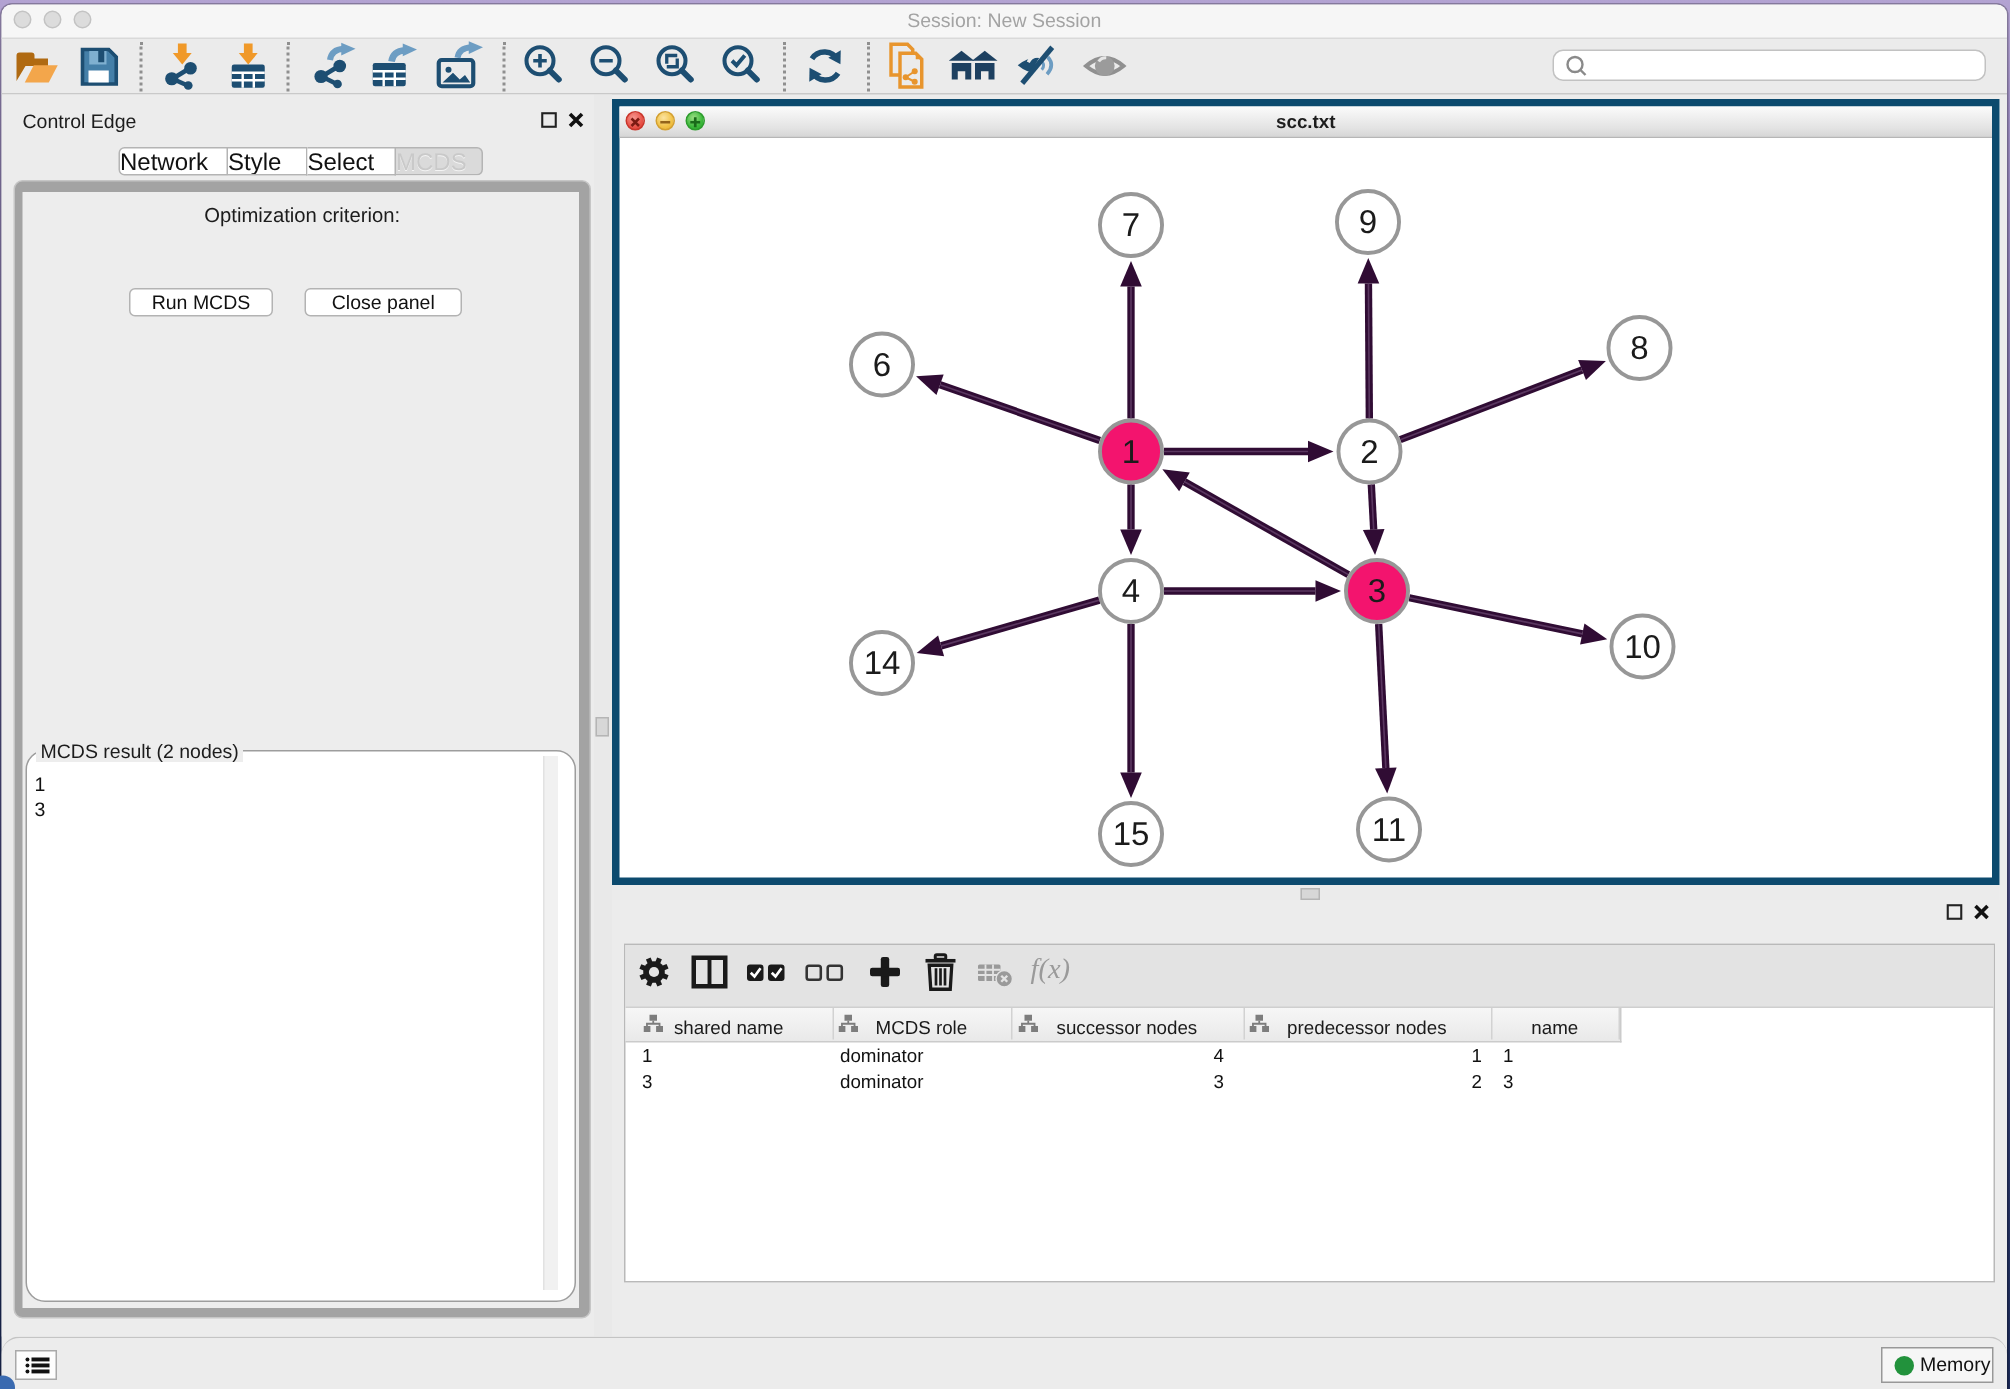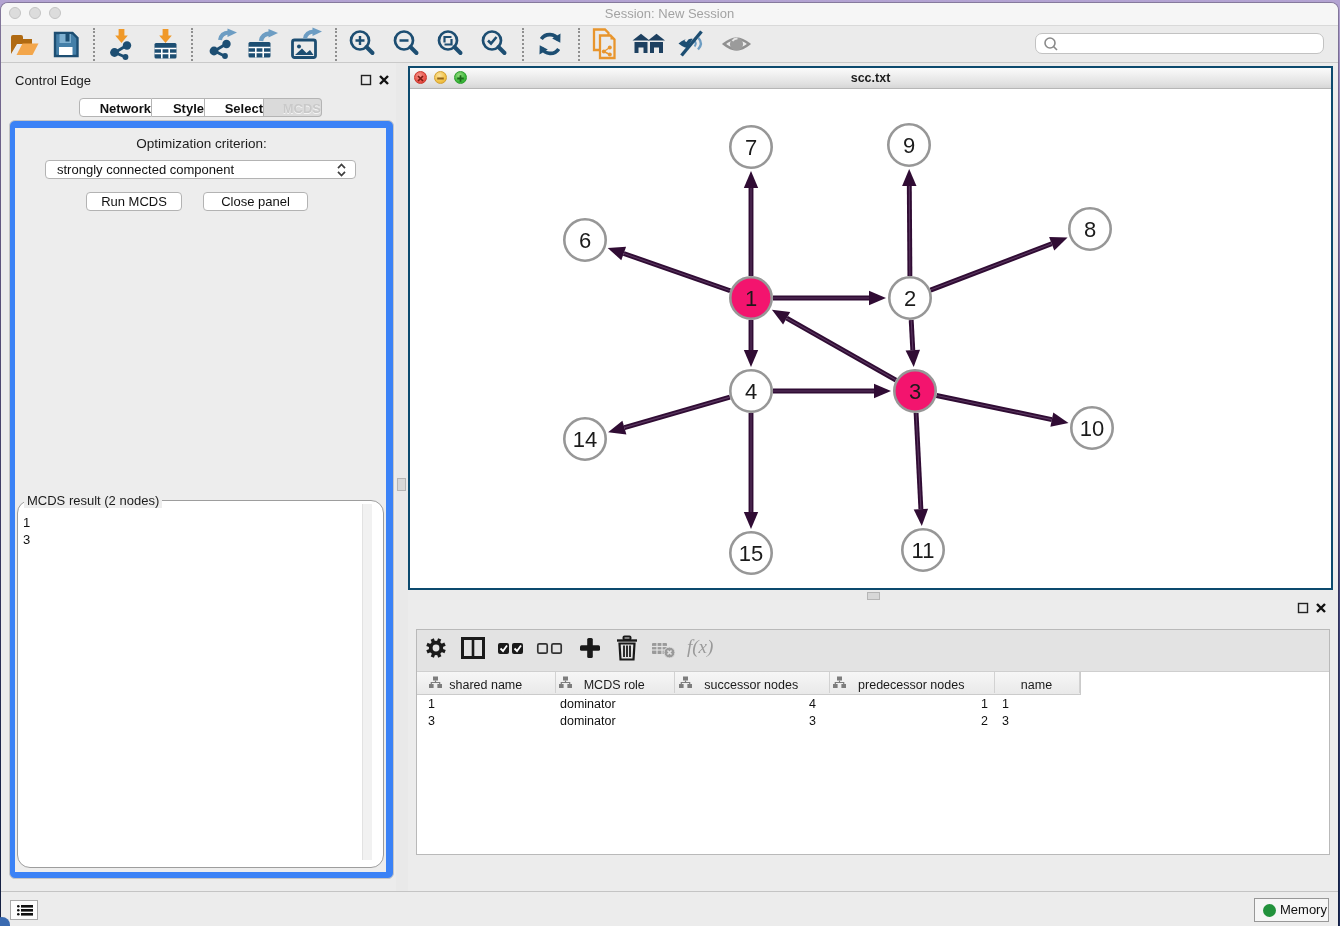--- a/index.html
+++ b/index.html
@@ -15,53 +15,53 @@
   #titlebar .t{width:100%;text-align:center;font-size:13px;line-height:22px;color:#a3a3a3;}
   .tl{position:absolute;top:4px;width:12px;height:12px;border-radius:50%;
     background:#dcdcdc;border:1px solid #c3c3c3;box-sizing:border-box;}
   
   #toolbar{left:0;top:23px;width:100%;height:36px;background:#ebebeb;border-bottom:1px solid #c9c9c9;}
   .sep{position:absolute;top:2px;height:33px;width:0;border-left:2px dotted #8f8f8f;}
   .tbi{position:absolute;top:1px;}
   #search{position:absolute;left:1034px;top:7px;width:289px;height:21px;background:#fff;
     border:1px solid #c2c2c2;border-radius:7px;box-sizing:border-box;}
   
-  #statusbar{left:0;top:888px;width:100%;height:35px;background:#ececec;border-top:1px solid #c4c4c4;}
+  #statusbar{left:0;top:888px;width:100%;height:35px;background:#ececec;border-top:1px solid #c4c4c4;border-radius:12px;}
   #listbtn{position:absolute;left:9px;top:8px;width:28px;height:20px;background:#fdfdfd;border:1px solid #a9a9a9;box-sizing:border-box;}
   #membtn{position:absolute;left:1253px;top:6px;width:75px;height:24px;background:#f6f6f6;border:1px solid #989898;box-sizing:border-box;
      font-size:13px;color:#111;line-height:22px;padding-left:25px;}
   #membtn .dot{position:absolute;left:8px;top:5px;width:13px;height:13px;border-radius:50%;background:#22923c;}
   
   #cpanel{left:0;top:60px;width:395px;height:828px;background:#ececec;}
   .ptitle{position:absolute;left:14px;top:10px;font-size:13px;color:#1c1c1c;}
   .wicons{position:absolute;top:10px;font-size:12px;color:#111;}
   .tabrow{position:absolute;height:19px;display:flex;}
   .tab{height:19px;line-height:19px;box-sizing:border-box;border:1px solid #b4b4b4;border-left:none;
-     background:#fff;font-size:13px;color:#111;text-align:right;white-space:nowrap;overflow:hidden;font-weight:bold;}
+     background:#fff;font-size:16px;color:#111;text-align:left;white-space:nowrap;overflow:hidden;}
   .tab.first{border-left:1px solid #b4b4b4;border-radius:4px 0 0 4px;}
   .tab.last{border-radius:0 4px 4px 0;}
   .tab.sel{background:#dadada;color:#c9c9c9;text-shadow:0 1px 0 #f4f4f4;}
-  #cpbody{position:absolute;left:8px;top:57px;width:383px;height:757px;background:#3b82f6;
+  #cpbody{position:absolute;left:8px;top:57px;width:383px;height:757px;background:#a3a3a3;
      border:1px solid #c6c6c6;border-radius:6px;}
   #cpinner{position:absolute;left:5px;top:7px;width:371px;height:744px;background:#ededed;}
   
   .btn{position:absolute;height:19px;background:#fff;border:1px solid #b3b3b3;border-radius:4px;
      box-sizing:border-box;font-size:13px;color:#111;text-align:center;line-height:17px;}
   #combo{position:absolute;left:35px;top:39px;width:311px;height:19px;background:#fff;border:1px solid #b3b3b3;
      border-radius:4px;box-sizing:border-box;font-size:13px;color:#111;line-height:17px;padding-left:11px;}
   #rbox{position:absolute;left:7px;top:379px;width:365px;height:366px;
      background:#fff;border:1px solid #9d9d9d;border-radius:13px;}
   #rlabel{position:absolute;left:6px;top:-8px;background:#ededed;padding:0 3px;font-size:13px;color:#1c1c1c;line-height:15px;}
   #mcdsvals{position:absolute;left:5px;top:13px;font-size:13px;color:#111;line-height:17px;}
   #fstrack{position:absolute;right:11px;top:3px;width:9px;height:356px;background:#f1f1f1;border-left:1px solid #e2e2e2;}
   
   #vdiv{left:395px;top:60px;width:12px;height:828px;background:#e9e9e9;}
   #vdivh{position:absolute;left:1px;top:415px;width:9px;height:13px;background:#d7d7d7;border:1px solid #b5b5b5;box-sizing:border-box;}
   
-  #netframe{left:407px;top:63px;width:925px;height:524px;background:#fff;border:2px solid #0c4a6e;box-sizing:border-box;}
+  #netframe{left:407px;top:63px;width:925px;height:524px;background:#fff;border:5px solid #0c4a6e;box-sizing:border-box;}
   #nettitle{position:absolute;left:0;top:0;width:100%;height:20px;
      background:linear-gradient(180deg,#fbfbfb,#e2e2e2 75%,#d6d6d6);border-bottom:1px solid #b6b6b6;}
   #nettitle .t{width:100%;text-align:center;font-size:12.5px;font-weight:bold;color:#1d1d1d;line-height:20px;}
   .mtl{position:absolute;top:3px;width:13px;height:13px;border-radius:50%;box-sizing:border-box;}
   #hdiv{left:407px;top:587px;width:925px;height:10px;background:#ebebeb;}
   #hdivh{position:absolute;left:459px;top:2px;width:13px;height:8px;background:#d7d7d7;border:1px solid #b5b5b5;box-sizing:border-box;}
   
   #tpanel{left:407px;top:597px;width:925px;height:291px;background:#ececec;}
   #tbox{position:absolute;left:8px;top:29px;width:914px;height:226px;background:#fff;border:1px solid #b9b9b9;box-sizing:border-box;}
   #ttools{position:absolute;left:0;top:0;width:100%;height:41px;background:#e3e3e3;border-bottom:1px solid #cfcfcf;}
@@ -257,26 +257,20 @@
       </svg>
     <div class="tabrow" style="left:78px;top:35px;">
       <div class="tab first" style="width:73px;">Network</div>
       <div class="tab" style="width:53px;">Style</div>
       <div class="tab" style="width:59px;">Select</div>
       <div class="tab last sel" style="width:58px;">MCDS</div>
     </div>
     <div id="cpbody">
       <div id="cpinner"></div>
       <div style="position:absolute;left:0;top:15px;width:100%;text-align:center;font-size:13.5px;color:#1c1c1c;">Optimization criterion:</div>
-      <div id="combo">strongly connected component
-        <svg width="11" height="14" style="position:absolute;right:8px;top:2px;">
-            <path d="M2 5.2 L5.5 1.5 L9 5.2" fill="none" stroke="#3f3f3f" stroke-width="1.7"></path>
-            <path d="M2 8.8 L5.5 12.5 L9 8.8" fill="none" stroke="#3f3f3f" stroke-width="1.7"></path>
-          </svg>
-      </div>
       <div class="btn" style="left:76px;top:71px;width:96px;">Run MCDS</div>
       <div class="btn" style="left:193px;top:71px;width:105px;">Close panel</div>
       <div id="rbox">
         <div id="rlabel">MCDS result (2 nodes)</div>
         <div id="mcdsvals">1<br>3</div>
         <div id="fstrack"></div>
       </div>
     </div>
   </div>
 

